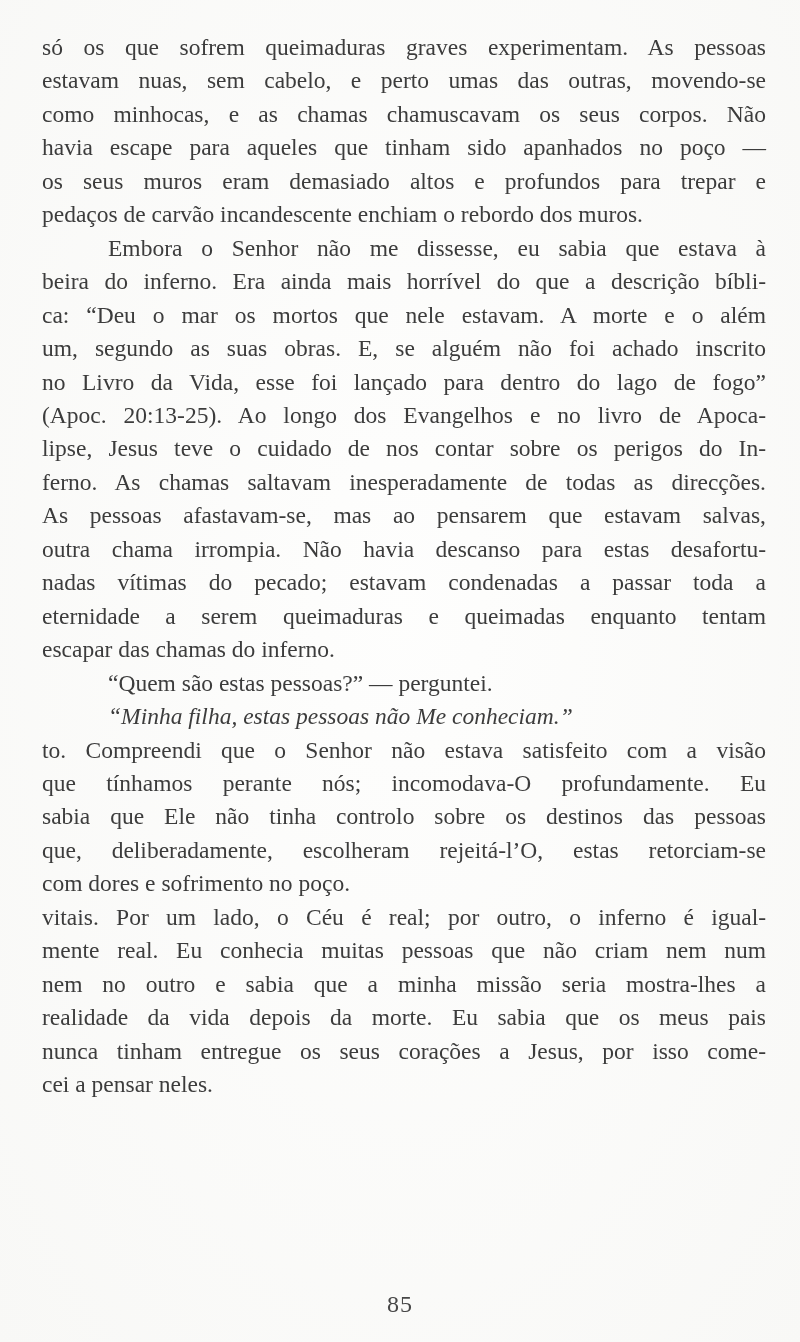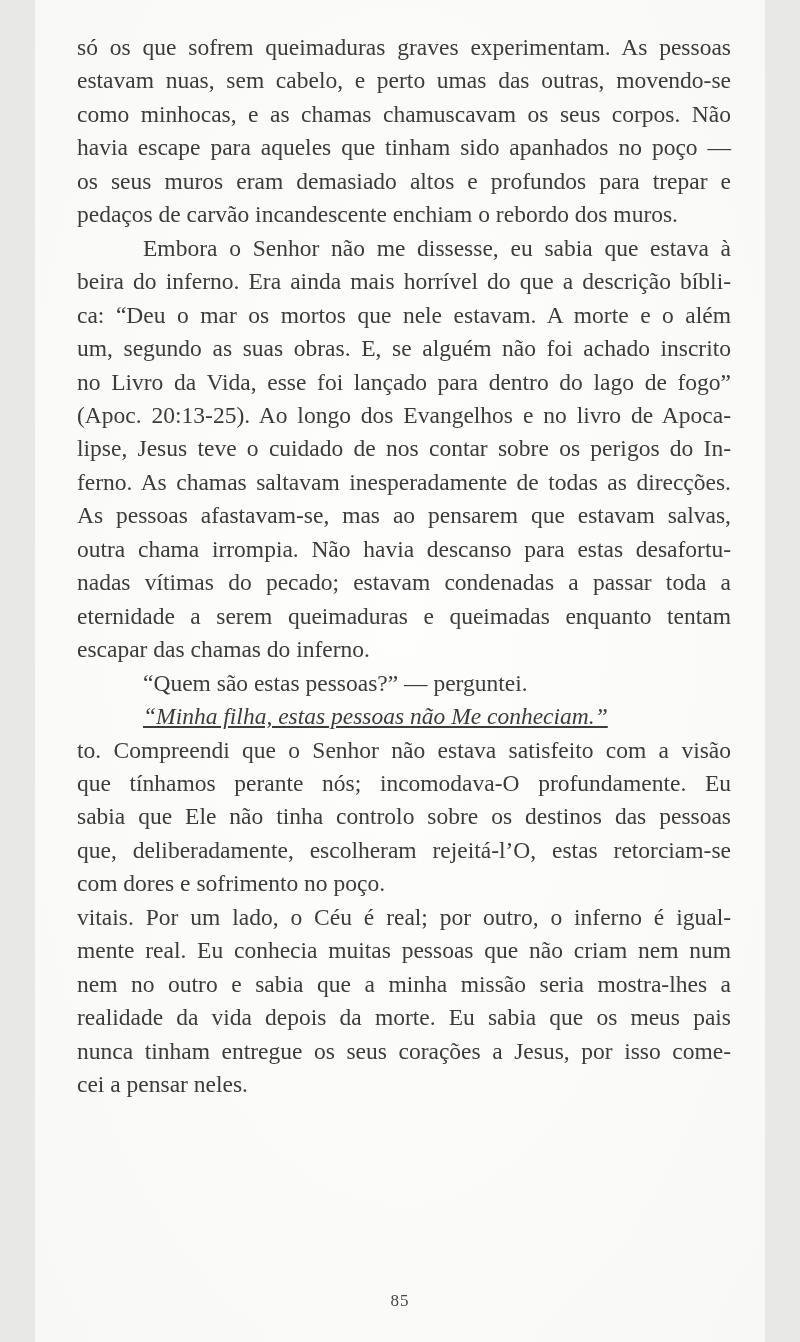--- a/index.html
+++ b/index.html
@@ -2,54 +2,54 @@
 <html lang="pt"><head>
 <meta charset="utf-8">
 <style>
   html, body {
     margin: 0;
     padding: 0;
     background: #e8e8e6;
   }
   .book-page {
     position: relative;
-    width: 730px;
+    width: 800px;
     height: 1342px;
     margin: 0 auto;
     background:
       radial-gradient(ellipse at 50% 45%, rgba(255,255,255,0.6) 0%, rgba(0,0,0,0.015) 100%),
       #fcfcfa;
     color: #3c3c3c;
     font-family: "Liberation Serif", "DejaVu Serif", serif;
     overflow: hidden;
   }
   .text-block {
     position: absolute;
     left: 42px;
     right: 34px;
     top: 31px;
     font-size: 23.5px;
     line-height: 33.45px;
   }
   .paragraph { margin: 0; }
-  .paragraph.italic { font-style: italic; text-decoration: underline; }
+  .paragraph.italic { font-style: italic; }
   .line {
     text-align: justify;
     text-align-last: justify;
     white-space: normal;
   }
   .line.indent { padding-left: 66px; }
   .line.last { text-align-last: left; }
   .page-number {
     position: absolute;
     left: 0;
     right: 0;
     top: 1291px;
     text-align: center;
-    font-size: 17px;
+    font-size: 24px;
     color: #474747;
     letter-spacing: 1px;
   }
 </style>
 </head>
 <body>
 
 <div class="book-page">
   <div class="text-block">
       <div class="paragraph">

